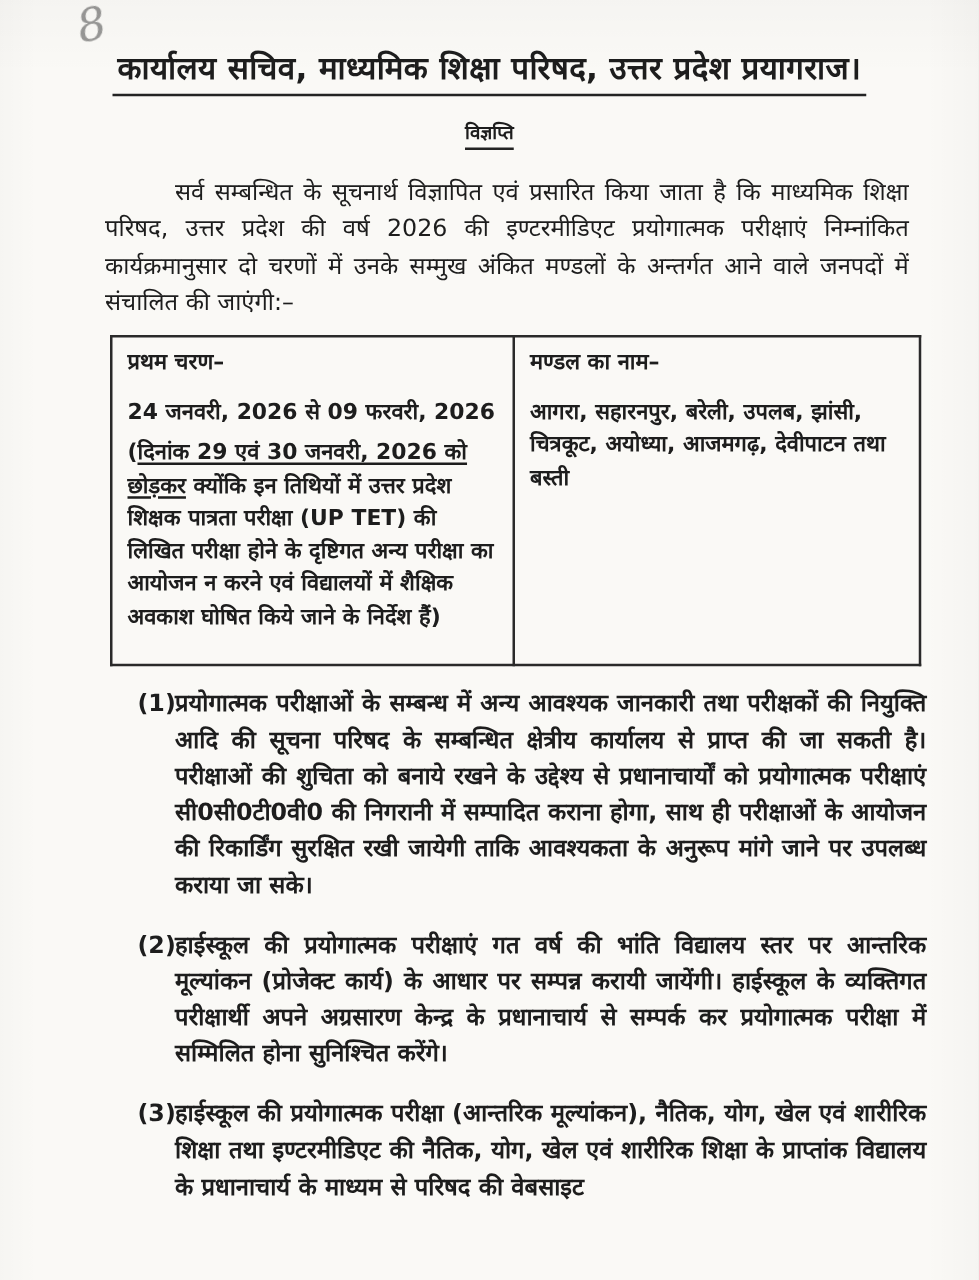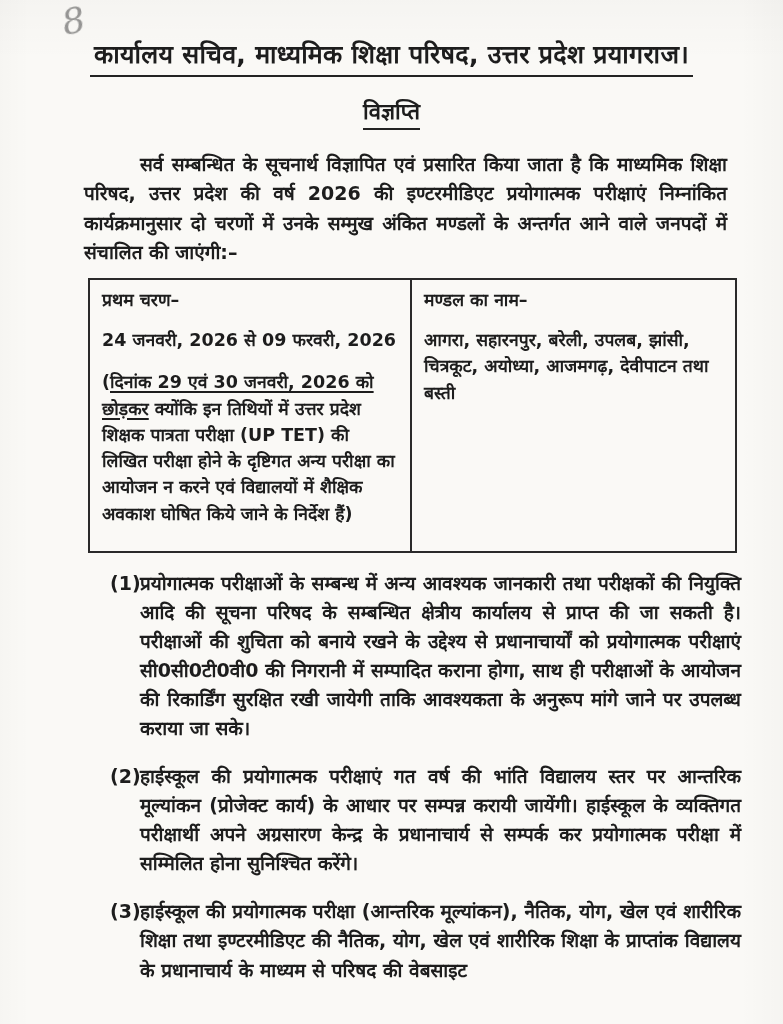--- a/index.html
+++ b/index.html
@@ -36,50 +36,50 @@
     display: inline-block;
     font-size: 25px;
     font-weight: 700;
     letter-spacing: 0.3px;
     border-bottom: 2.5px solid #232323;
     padding: 0 4px 5px 4px;
   }
   .subtitle-wrap { text-align: center; margin-top: 18px; }
   .notice-heading {
     display: inline-block;
-    font-size: 22px;
+    font-size: 15px;
     font-weight: 700;
     border-bottom: 2px solid #232323;
     padding-bottom: 3px;
   }
   .intro {
     margin: 20px 56px 0 84px;
     font-size: 19px;
-    font-weight: 700;
+    font-weight: 400;
     line-height: 1.55;
     text-align: justify;
     text-indent: 56px;
   }
   table.schedule {
     border-collapse: collapse;
     margin: 10px 0 0 88px;
     width: 649px;
     table-layout: fixed;
   }
   table.schedule td {
     border: 2.2px solid #2a2a2a;
     vertical-align: top;
     padding: 7px 12px 24px 12px;
     font-size: 17.5px;
     font-weight: 700;
     line-height: 1.5;
   }
   td.col-left { width: 296px; }
   .cell-line2 { margin-top: 14px; }
-  .cell-note { margin-top: 16px; }
+  .cell-note { margin-top: 6px; }
   .u-line {
     text-decoration: underline;
     text-decoration-thickness: 1.6px;
     text-underline-offset: 3px;
   }
   .points { margin: 16px 42px 0 110px; }
   .point {
     position: relative;
     padding-left: 30px;
     font-size: 19px;

